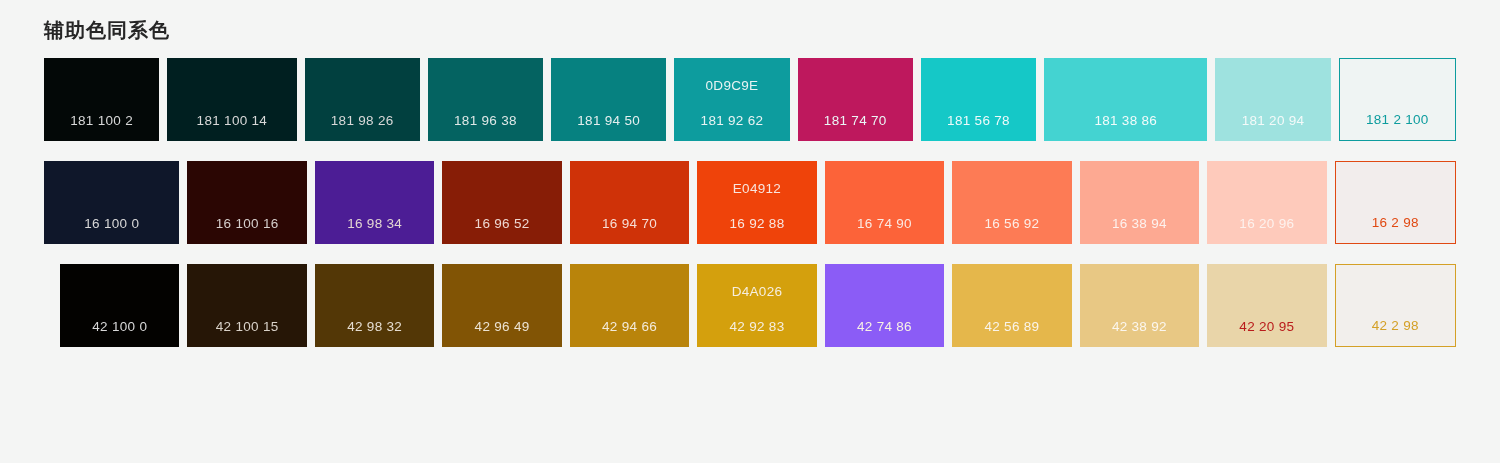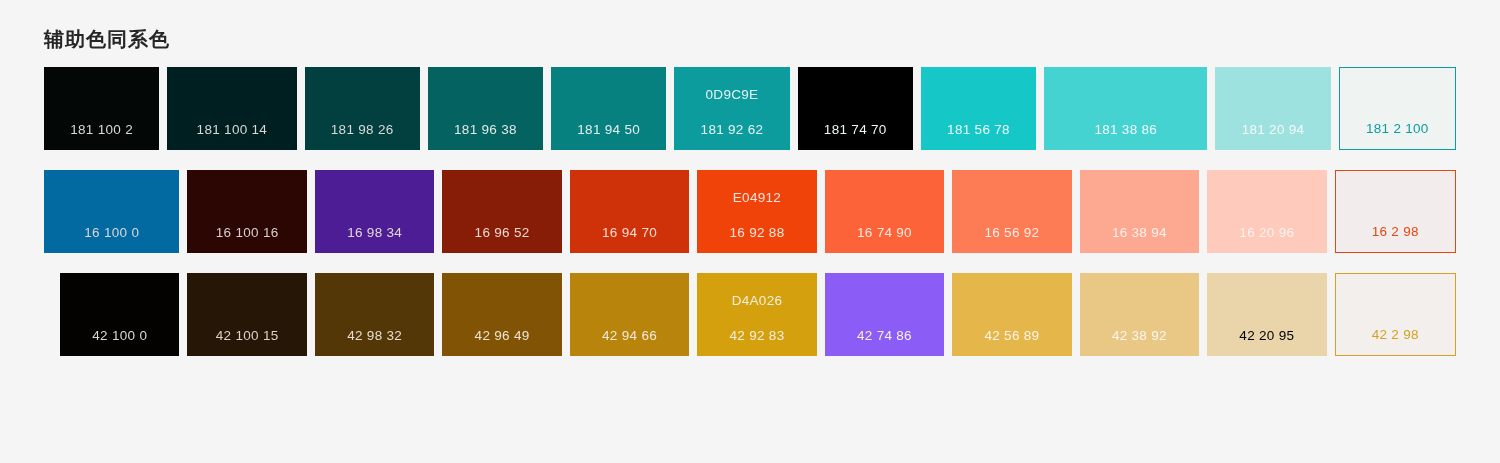--- a/index.html
+++ b/index.html
@@ -19,21 +19,21 @@
     height: 463px;
     box-sizing: border-box;
     padding: 0 44px;
   }
   .page-title {
     font-size: 20px;
     font-weight: bold;
     color: #262626;
     letter-spacing: 1px;
     padding-top: 11px;
-    margin: 13px 0 13px 0;
+    margin: 4px 0 13px 0;
     line-height: 30px;
   }
   .palette {
     display: flex;
     flex-direction: column;
     gap: 20px;
   }
   .row {
     display: flex;
     gap: 8px;
@@ -93,21 +93,21 @@
           <div class="hsb-label">181 96 38</div>
         </div>
         <div class="swatch" style="background: rgb(6, 129, 128); color: rgb(228, 239, 238);">
           <div class="hex-label"></div>
           <div class="hsb-label">181 94 50</div>
         </div>
         <div class="swatch" style="background: rgb(13, 156, 158); color: rgb(232, 243, 243);">
           <div class="hex-label">0D9C9E</div>
           <div class="hsb-label">181 92 62</div>
         </div>
-        <div class="swatch" style="background: #000000; color: rgb(234, 246, 246);">
+        <div class="swatch" style="background: #be185d; color: rgb(234, 246, 246);">
           <div class="hex-label"></div>
           <div class="hsb-label">181 74 70</div>
         </div>
         <div class="swatch" style="background: rgb(21, 200, 199); color: rgb(238, 250, 250);">
           <div class="hex-label"></div>
           <div class="hsb-label">181 56 78</div>
         </div>
         <div class="swatch" style="background: rgb(68, 211, 209); color: rgb(242, 252, 251); padding-left: 48px;">
           <div class="hex-label"></div>
           <div class="hsb-label">181 38 86</div>
@@ -115,21 +115,21 @@
         <div class="swatch" style="background: rgb(158, 226, 223); color: rgb(244, 250, 249);">
           <div class="hex-label"></div>
           <div class="hsb-label">181 20 94</div>
         </div>
         <div class="swatch outlined" style="background: rgb(239, 244, 243); color: rgb(13, 156, 158);">
           <div class="hex-label"></div>
           <div class="hsb-label">181 2 100</div>
         </div>
       </div>
       <div class="row">
-        <div class="swatch" style="background: #0369a1; color: rgb(216, 216, 216); padding-left: 16px;">
+        <div class="swatch" style="background: #0f172a; color: rgb(216, 216, 216); padding-left: 16px;">
           <div class="hex-label"></div>
           <div class="hsb-label">16 100 0</div>
         </div>
         <div class="swatch" style="background: rgb(43, 6, 3); color: rgb(214, 207, 205);">
           <div class="hex-label"></div>
           <div class="hsb-label">16 100 16</div>
         </div>
         <div class="swatch" style="background: #4c1d95; color: rgb(227, 214, 210);">
           <div class="hex-label"></div>
           <div class="hsb-label">16 98 34</div>
@@ -197,21 +197,21 @@
           <div class="hsb-label">42 74 86</div>
         </div>
         <div class="swatch" style="background: rgb(229, 183, 75); color: rgb(250, 244, 234);">
           <div class="hex-label"></div>
           <div class="hsb-label">42 56 89</div>
         </div>
         <div class="swatch" style="background: rgb(232, 200, 132); color: rgb(251, 246, 238);">
           <div class="hex-label"></div>
           <div class="hsb-label">42 38 92</div>
         </div>
-        <div class="swatch" style="background: rgb(233, 213, 169); color: #000000;">
+        <div class="swatch" style="background: rgb(233, 213, 169); color: #b91c1c;">
           <div class="hex-label"></div>
           <div class="hsb-label">42 20 95</div>
         </div>
         <div class="swatch outlined" style="background: rgb(242, 239, 236); color: rgb(212, 160, 38);">
           <div class="hex-label"></div>
           <div class="hsb-label">42 2 98</div>
         </div>
       </div>
     </div>
 </div>

